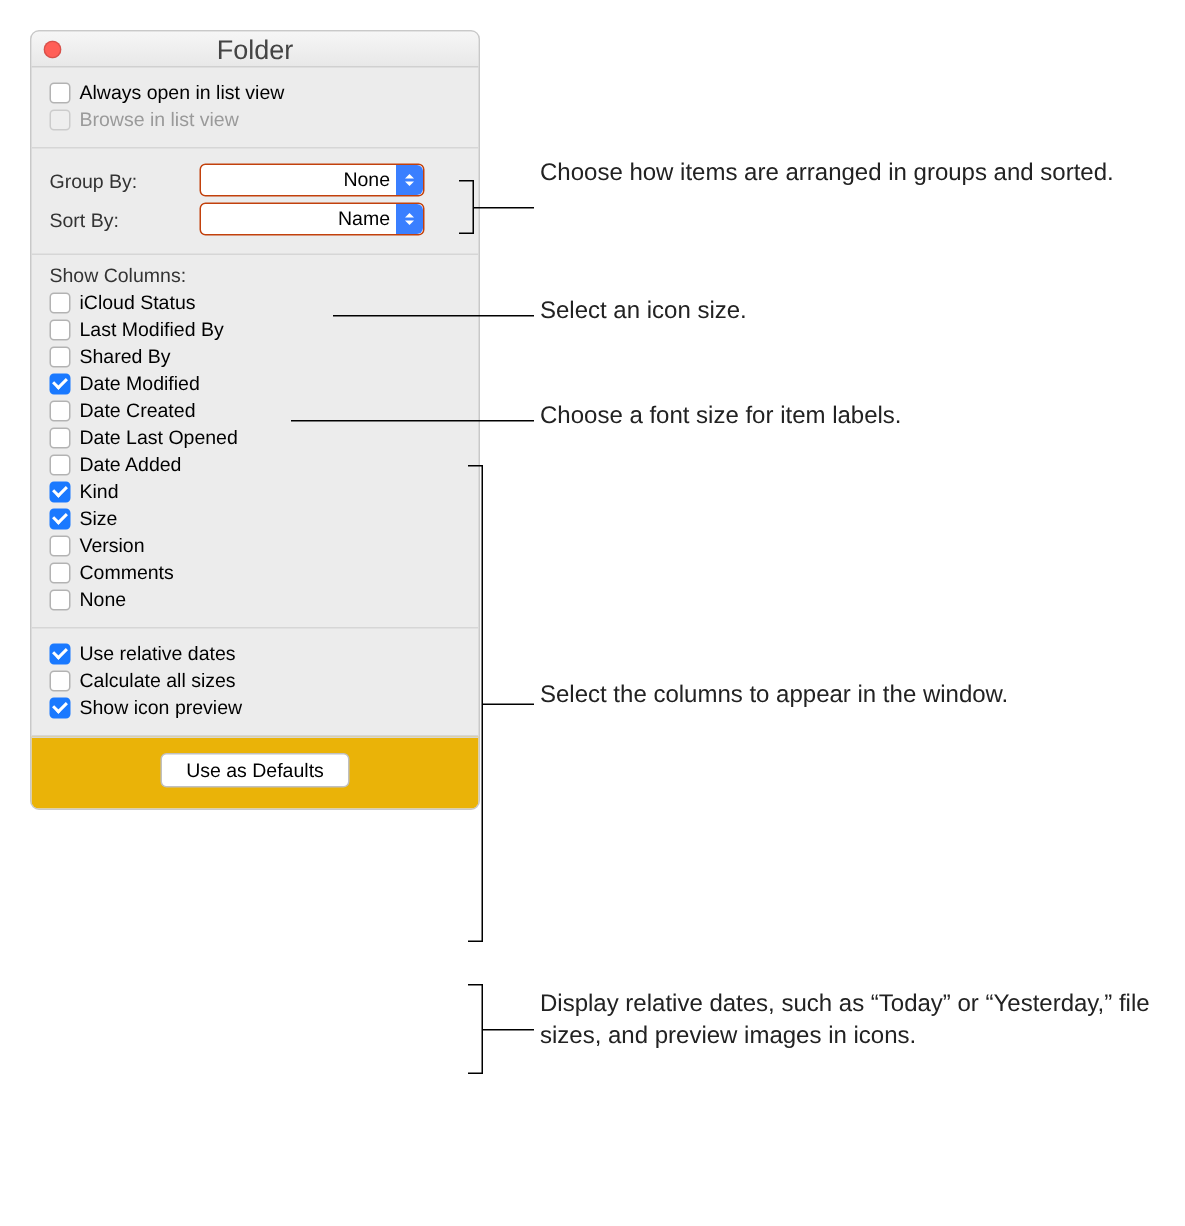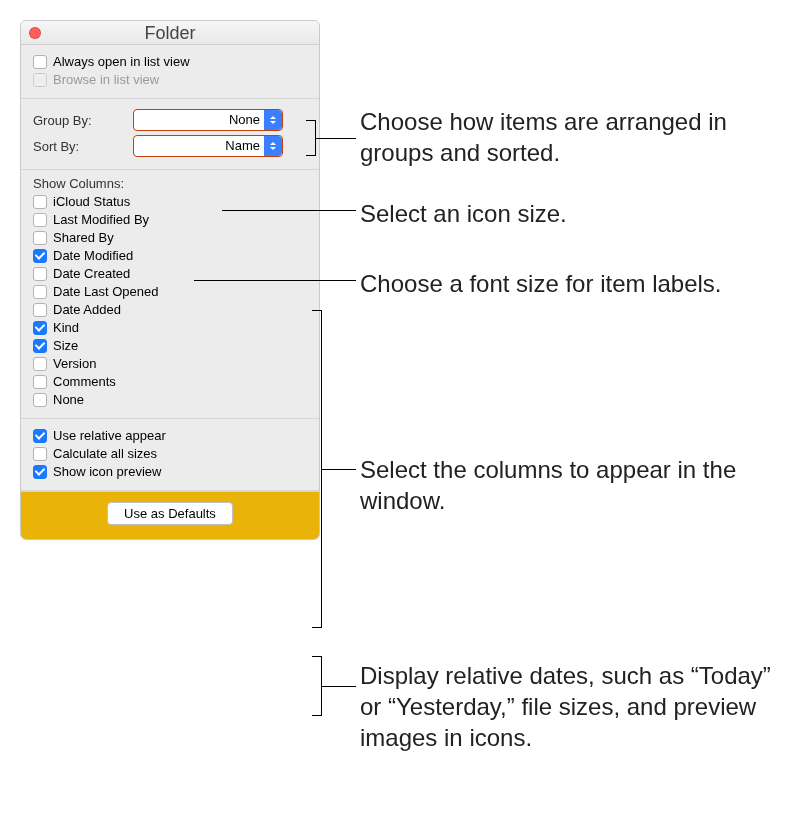--- a/index.html
+++ b/index.html
@@ -175,21 +175,21 @@
     display: inline-block;
     padding: 3px 16px;
     background: #fff;
     border: 1px solid #c0c0c0;
     border-radius: 4px;
     font-size: 13px;
   }
   .callouts {
     flex: 1;
     position: relative;
-    font-size: 24px;
+    font-size: 16px;
     color: #222;
     line-height: 1.3;
   }
   .callout { position: absolute; left: 40px; width: 420px; }
   .lead {
     position: absolute;
     border-top: 1px solid #000;
     height: 0;
   }
   .bracket {
@@ -289,21 +289,21 @@
           <label class="row col-item">
             <span class="chk"></span>
             <span>None</span>
           </label>
         </div>
     </div>
 
     <div class="section">
       <label class="row">
         <span class="chk checked"></span>
-        <span>Use relative appear</span>
+        <span>Use relative dates</span>
       </label>
       <label class="row">
         <span class="chk"></span>
         <span>Calculate all sizes</span>
       </label>
       <label class="row">
         <span class="chk checked"></span>
         <span>Show icon preview</span>
       </label>
     </div>

